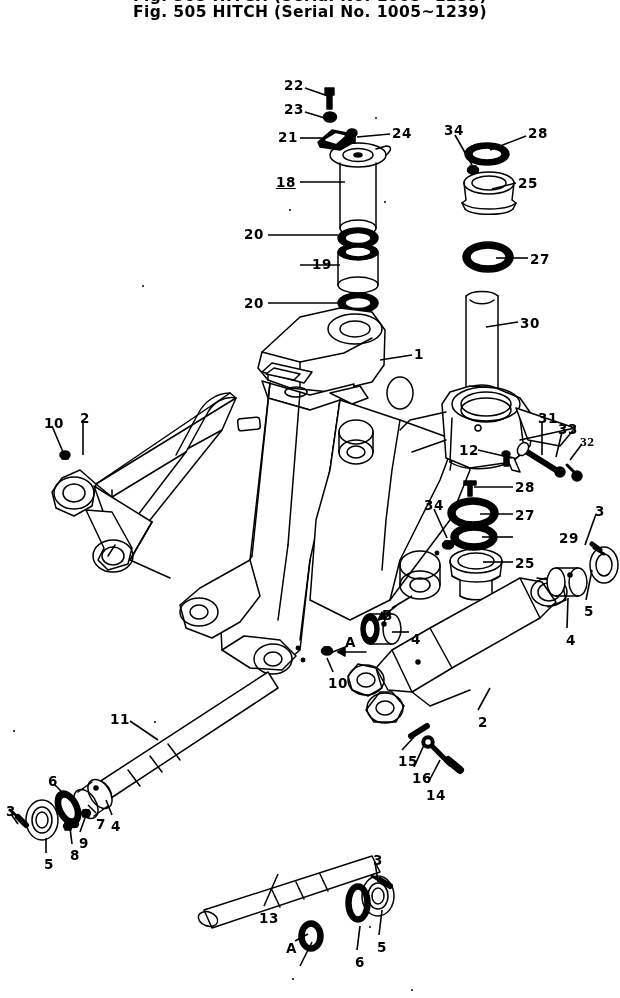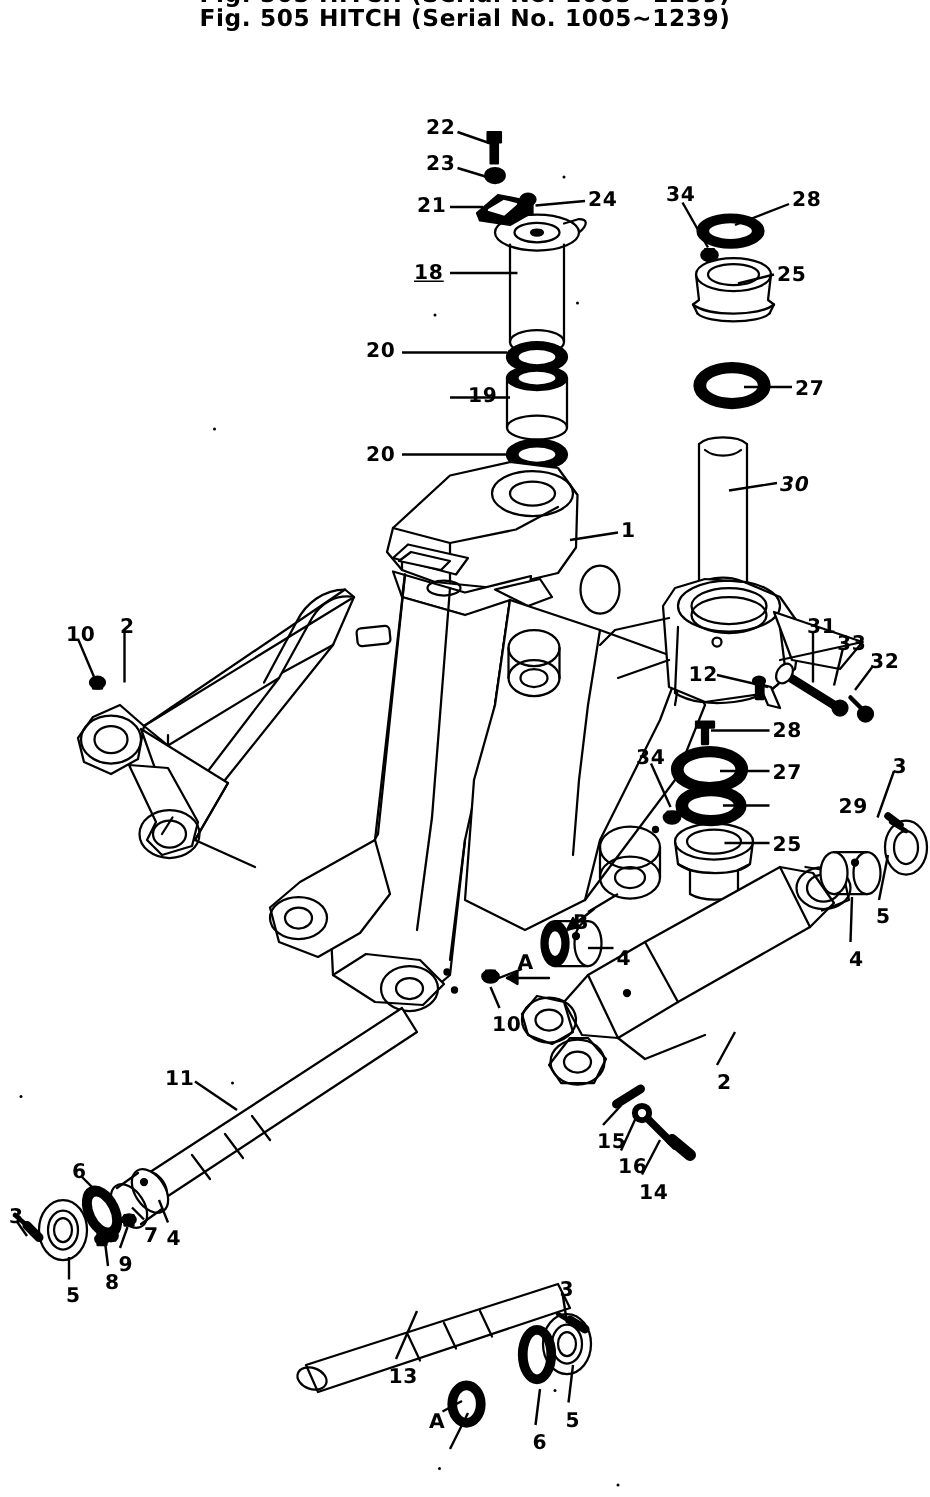--- a/index.html
+++ b/index.html
@@ -521,24 +521,24 @@
       <div class="callout" style="left: 392px; top: 127px; text-align: center;">24</div>
       <div class="callout" style="left: 276px; top: 176px; text-decoration: underline;">18</div>
       <div class="callout" style="left: 244px; top: 228px;">20</div>
       <div class="callout" style="left: 276px; top: 258px; margin-left: 36px;">19</div>
       <div class="callout" style="left: 244px; top: 297px;">20</div>
       <div class="callout" style="left: 414px; top: 348px;">1</div>
       <div class="callout" style="left: 444px; top: 124px;">34</div>
       <div class="callout" style="left: 528px; top: 127px;">28</div>
       <div class="callout" style="left: 518px; top: 177px;">25</div>
       <div class="callout" style="left: 530px; top: 253px;">27</div>
-      <div class="callout" style="left: 520px; top: 317px; font-style: italic;">30</div>
+      <div class="callout" style="left: 520px; top: 317px;">30</div>
       <div class="callout" style="left: 538px; top: 412px;">31</div>
       <div class="callout" style="left: 558px; top: 423px;">33</div>
-      <div class="callout" style="left: 580px; top: 435px;">32</div>
+      <div class="callout" style="left: 580px; top: 435px; font-family: Liberation Serif, serif;">32</div>
       <div class="callout" style="left: 459px; top: 444px;">12</div>
       <div class="callout" style="left: 44px; top: 417px;">10</div>
       <div class="callout" style="left: 80px; top: 412px;">2</div>
       <div class="callout" style="left: 424px; top: 499px;">34</div>
       <div class="callout" style="left: 515px; top: 481px;">28</div>
       <div class="callout" style="left: 515px; top: 509px;">27</div>
       <div class="callout" style="left: 515px; top: 532px; margin-left: 44px;">29</div>
       <div class="callout" style="left: 515px; top: 557px;">25</div>
       <div class="callout" style="left: 595px; top: 505px;">3</div>
       <div class="callout" style="left: 584px; top: 605px;">5</div>

